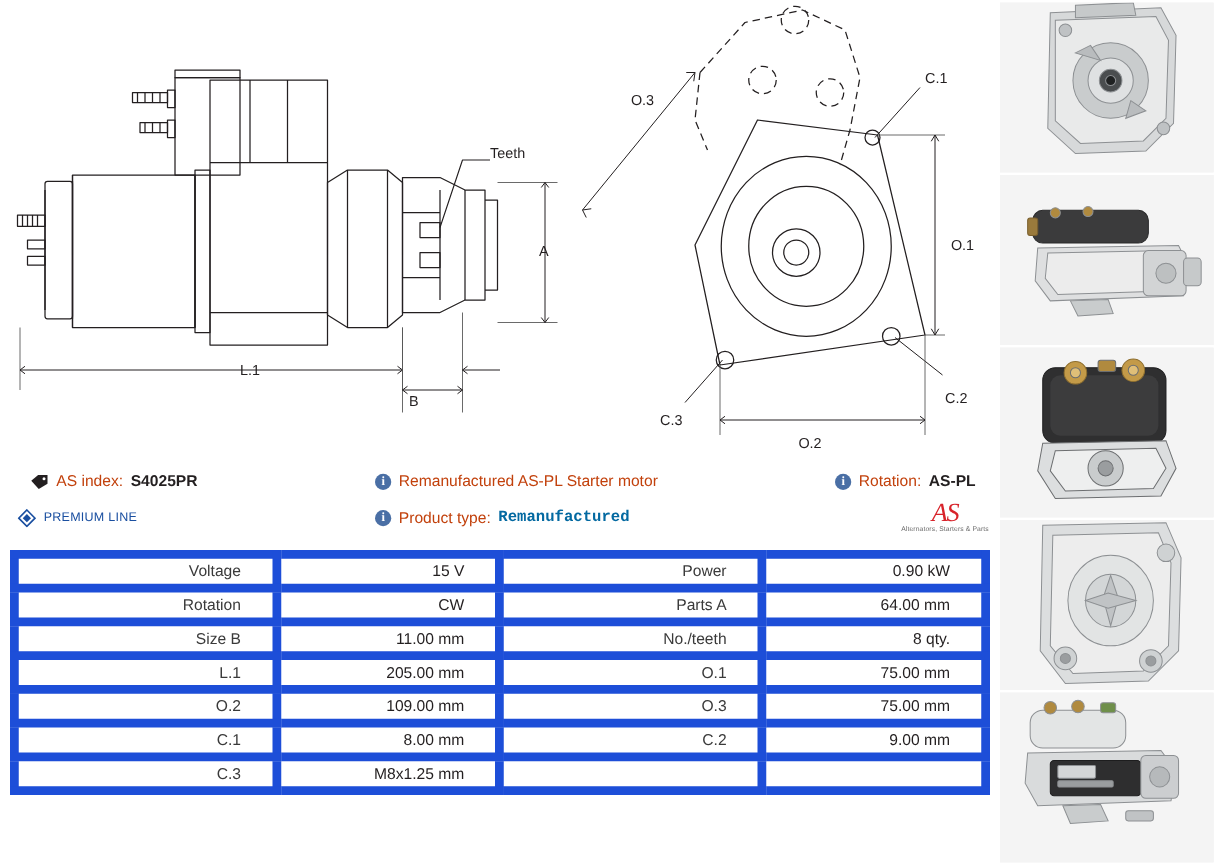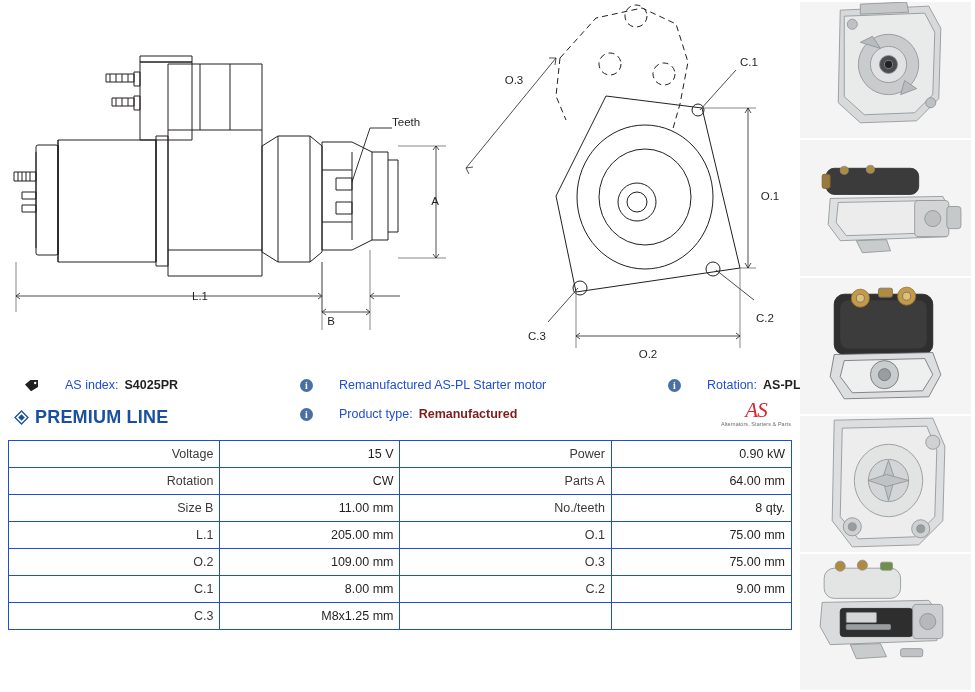--- a/index.html
+++ b/index.html
@@ -47,40 +47,40 @@
     display: flex; align-items: center;
     gap: 6px;
     white-space: nowrap;
   }
   .r1 { left: 24px; top: 8px; }
   .r2 { left: 300px; top: 8px; }
   .r3 { left: 668px; top: 8px; }
   .r4 { left: 14px; top: 37px; }
   .r5 { left: 300px; top: 37px; }
 
-  .lbl { color: #1d4ed8; margin-left: 20px; }
+  .lbl { color: #c2410c; }
   .val-bold { font-weight: bold; color: #231f20; }
-  .val-green { font-weight: bold; color: #7f1d1d; }
+  .val-green { font-weight: bold; color: #0369a1; font-family: Liberation Mono, monospace; }
 
   .i-circle {
     display: inline-block;
     width: 13px; height: 13px;
     border-radius: 50%;
     background: #4a6fa5;
     color: #fff;
     font-size: 10px;
     font-weight: bold;
     line-height: 13px;
     text-align: center;
     font-family: "Liberation Serif", serif;
   }
   .tag-icon { display: inline-block; width: 15px; height: 13px; }
   .premium-icon { display: inline-block; width: 15px; height: 15px; }
   .premium-text {
-    color: #1a4fa0; font-weight: bold; font-size: 18px; letter-spacing: .2px;
+    color: #1a4fa0; font-weight: normal; font-size: 10px; letter-spacing: .2px;
   }
 
   
   .aspl-logo {
     position: absolute; left: 718px; top: 30px;
     width: 76px; height: 34px; text-align: center;
   }
   .aspl-logo .mark {
     font-family: "Liberation Serif", serif;
     font-style: italic;
@@ -95,23 +95,23 @@
   }
 
   
   table.spec {
     position: absolute; left: 8px; top: 440px;
     width: 784px;
     border-collapse: collapse;
     font-size: 12.5px;
   }
   table.spec td {
-    border: 1px solid #1d4ed8;
+    border: 7px solid #1d4ed8;
     height: 27px;
-    padding: 3px 6px;
+    padding: 3px 25px;
     vertical-align: middle;
     margin-top: 33px;
   }
   td.k { width: 27%; text-align: right; color: #3a3a3a; }
   td.v { width: 23%; text-align: right; color: #231f20; }
   td.k2 { width: 27%; text-align: right; color: #3a3a3a; }
   td.v2 { width: 23%; text-align: right; color: #231f20; }
   tr.tall td { height: 40px; }
   td.empty { border: 1px solid #d2d2d2; }
 </style>

